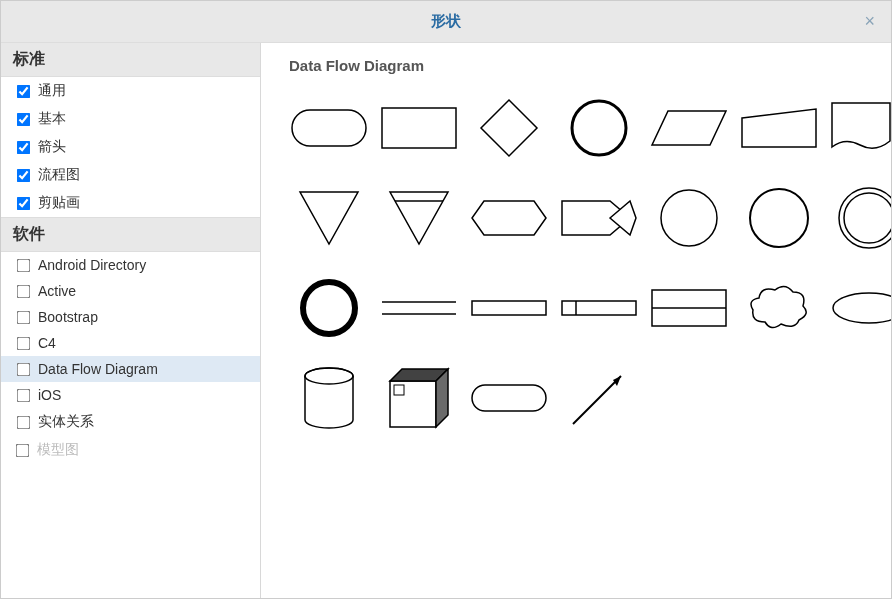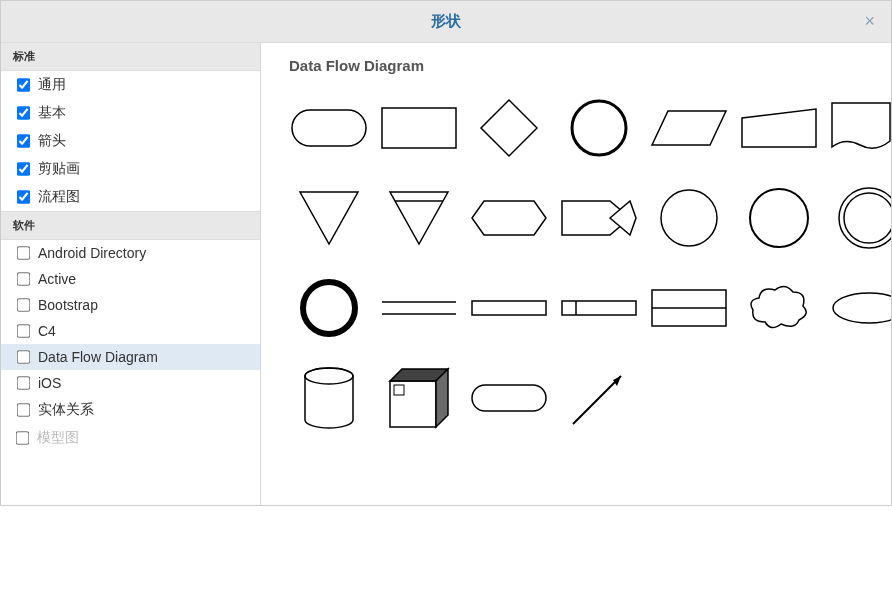--- a/index.html
+++ b/index.html
@@ -1,27 +1,27 @@
 <!DOCTYPE html>
 <html><head>
 <meta charset="utf-8">
 <style>
 * { box-sizing: border-box; margin: 0; padding: 0; }
 body { font-family: Arial, "Microsoft YaHei", sans-serif; font-size: 13px; background: #fff; color: #333; }
-.dialog { width: 892px; height: 506px; border: 1px solid #ccc; position: relative; display: flex; flex-direction: column; }
+.dialog { width: 892px; height: 599px; border: 1px solid #ccc; position: relative; display: flex; flex-direction: column; }
 .titlebar { background: #e8e8e8; height: 42px; display: flex; align-items: center; justify-content: center; border-bottom: 1px solid #ddd; position: relative; }
 .titlebar .title { color: #2b6ca3; font-weight: bold; font-size: 15px; }
 .close-btn { position: absolute; right: 16px; top: 10px; color: #8aa4b8; font-size: 18px; cursor: pointer; }
 .body { flex: 1; display: flex; overflow: hidden; }
 .sidebar { width: 260px; border-right: 1px solid #d8d8d8; overflow-y: auto; background: #fff; position: relative; }
 .sidebar::-webkit-scrollbar { width: 10px; }
 .sidebar::-webkit-scrollbar-thumb { background: #c4c4c4; border-radius: 4px; }
-.section-header { background: #e8e8e8; padding: 6px 12px; font-weight: bold; font-size: 11px; color: #333; border-top: 1px solid #ddd; border-bottom: 1px solid #ddd; }
+.section-header { background: #e8e8e8; padding: 6px 12px; font-weight: bold; font-size: 16px; color: #333; border-top: 1px solid #ddd; border-bottom: 1px solid #ddd; }
 .section-header:first-child { border-top: none; }
-.item { display: flex; padding: 5px 12px 5px 16px; cursor: pointer; font-size: 14px; color: #333; }
+.item { display: flex; align-items: center; padding: 5px 12px 5px 16px; cursor: pointer; font-size: 14px; color: #333; }
 .item input[type=checkbox] { margin-right: 8px; transform: scale(1.05); }
 .item.selected { background: #dee9f4; }
 .item.faded { color: #bbb; padding-left: 15px; }
 .content { flex: 1; padding: 14px 20px 14px 28px; overflow: auto; }
 .content-title { font-weight: bold; font-size: 15px; color: #555; margin-bottom: 14px; }
 .grid { display: grid; grid-template-columns: repeat(7, 80px); grid-auto-rows: 80px; gap: 10px 10px; align-items: center; justify-items: center; }
 .cell { width: 80px; height: 80px; display: flex; align-items: center; justify-content: center; }
 svg { display: block; }
 </style>
 </head>
@@ -42,25 +42,25 @@
         <div class="item">
           <input type="checkbox" checked="" style="">
           <span>基本</span>
         </div>
         <div class="item">
           <input type="checkbox" checked="" style="">
           <span>箭头</span>
         </div>
         <div class="item">
           <input type="checkbox" checked="" style="">
+          <span>流程图</span>
+        </div>
+        <div class="item">
+          <input type="checkbox" checked="" style="">
           <span>剪贴画</span>
-        </div>
-        <div class="item">
-          <input type="checkbox" checked="" style="">
-          <span>流程图</span>
         </div>
         <div class="section-header">软件</div>
         <div class="item">
           <input type="checkbox" style="">
           <span>Android Directory</span>
         </div>
         <div class="item">
           <input type="checkbox" style="">
           <span>Active</span>
         </div>

